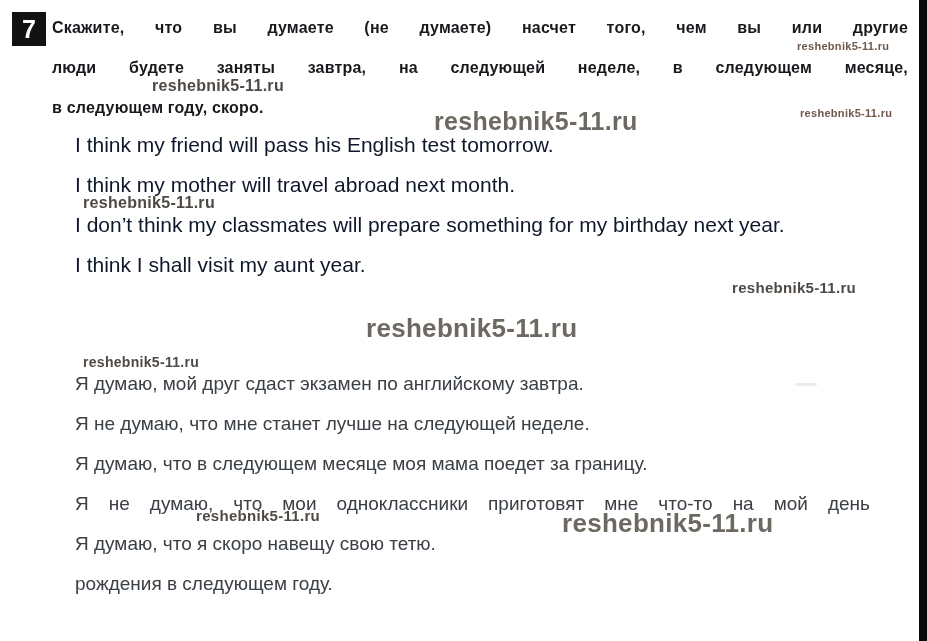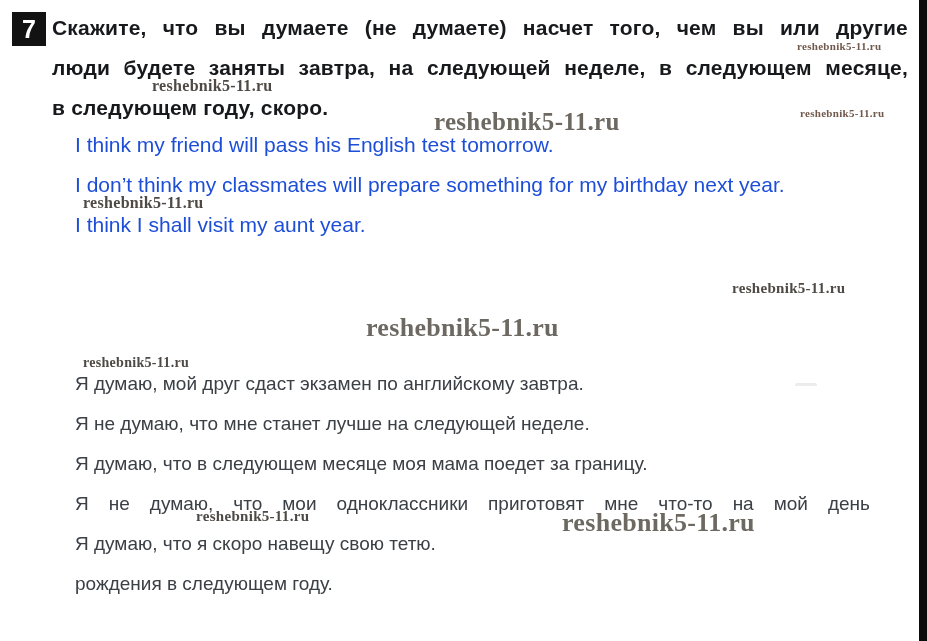--- a/index.html
+++ b/index.html
@@ -26,53 +26,53 @@
     font-size: 25px;
     font-weight: bold;
     display: flex;
     align-items: center;
     justify-content: center;
   }
   .prompt {
     position: absolute;
     left: 52px; top: 8px;
     width: 856px;
-    font-size: 21px;
+    font-size: 16px;
     font-weight: bold;
     color: #17191c;
     line-height: 40px;
     letter-spacing: 0.2px;
   }
   .prompt .line.just {
     text-align: justify;
     text-align-last: justify;
   }
   .eng {
     position: absolute;
     left: 75px; top: 125px;
     width: 810px;
     font-size: 21px;
-    color: #1d4ed8;
+    color: #0f172a;
     line-height: 40px;
   }
   .rus {
     position: absolute;
     left: 75px; top: 364px;
     width: 795px;
     font-size: 19px;
     color: #3b4046;
     line-height: 40px;
   }
   .rus .line.just {
     text-align: justify;
     text-align-last: justify;
   }
   .wm {
     position: absolute;
-    font-family: Liberation Serif, serif;
+    font-family: Liberation Sans, sans-serif;
     font-weight: bold;
     white-space: nowrap;
     line-height: 1.1;
     letter-spacing: 0.3px;
   }
   .wm.large  { color: #615d55; opacity: 0.92; }
   .wm.medium { color: #45403a; opacity: 0.95; }
   .wm.small  { color: #70584a; }
   .smudge {
     position: absolute;
@@ -92,20 +92,21 @@
   <div class="badge">7</div>
 
   <div class="prompt">
     <div class="line just">Скажите, что вы думаете (не думаете) насчет того, чем вы или другие</div>
     <div class="line just">люди будете заняты завтра, на следующей неделе, в следующем месяце,</div>
     <div class="line">в следующем году, скоро.</div>
   </div>
 
   <div class="eng">
     <div class="line">I think my friend will pass his English test tomorrow.</div>
+    <div class="line">I think my mother will travel abroad next month.</div>
     <div class="line">I don’t think my classmates will prepare something for my birthday next year.</div>
     <div class="line">I think I shall visit my aunt year.</div>
   </div>
 
   <div class="rus">
     <div class="line">Я думаю, мой друг сдаст экзамен по английскому завтра.</div>
     <div class="line">Я не думаю, что мне станет лучше на следующей неделе.</div>
     <div class="line">Я думаю, что в следующем месяце моя мама поедет за границу.</div>
     <div class="line just">Я не думаю, что мои одноклассники приготовят мне что-то на мой день</div>
     <div class="line">Я думаю, что я скоро навещу свою тетю.</div>

